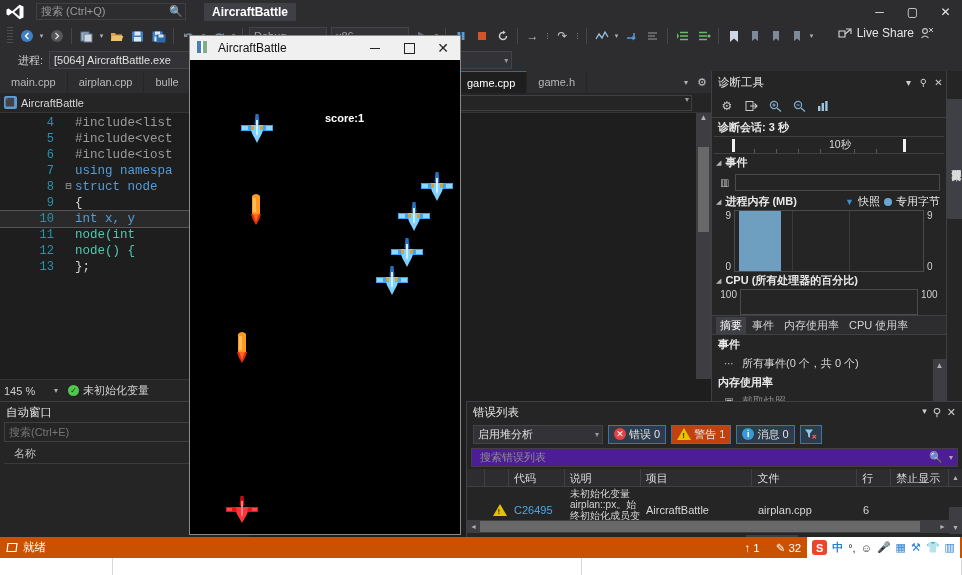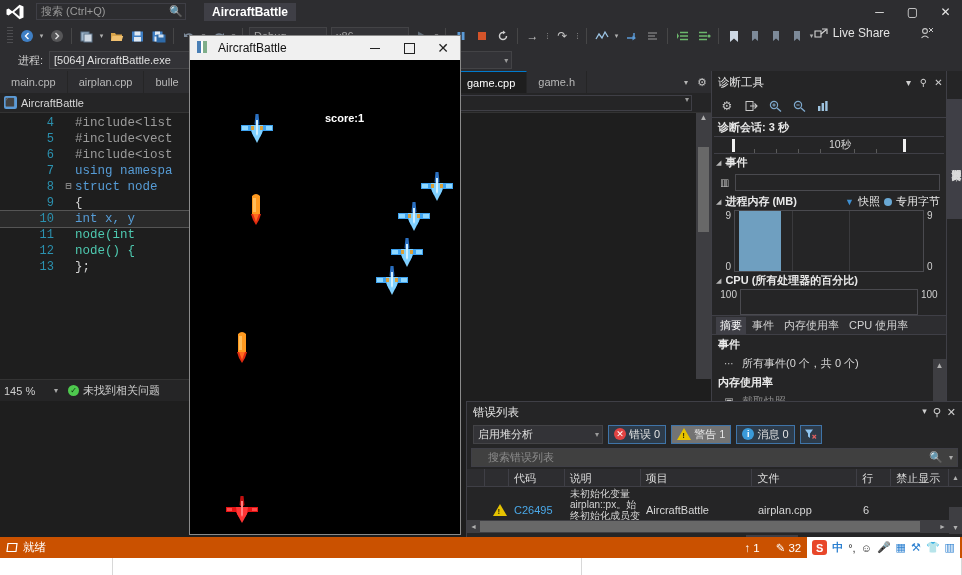--- a/index.html
+++ b/index.html
@@ -56,21 +56,21 @@
     color: #c5c5c5; font-size: 12px; flex: 0 0 auto;
   }
   .tb-sep { width: 1px; height: 16px; background: #464647; margin: 0 4px; }
   .tb-caret { font-size: 7px; color: #b0b0b0; width: 9px; text-align:center; }
   .tb-combo {
     height: 19px; width: 78px; background: #333337; border: 1px solid #434346;
     color: #a0a0a0; font-size: 11px; padding: 0 12px 0 4px; line-height: 17px;
     position: relative; margin: 0 2px;
   }
   .tb-combo:after { content:"▾"; position:absolute; right:3px; top:1px; font-size:8px; color:#9b9b9b;}
-  .liveshare { position: absolute; right: 72px; top: 3px; display:flex; align-items:center; gap:5px;
+  .liveshare { position: absolute; right: 48px; top: 3px; display:flex; align-items:center; gap:5px;
      color: #e4e4e4; font-size: 12px; }
   .tb-right-icon { position: absolute; right: 28px; top: 4px; color:#c8c8c8; font-size:13px;}
 
   
   .procrow {
     position: absolute; top: 49px; left: 0; width: 962px; height: 22px;
     background: #2d2d30; display: flex; align-items: center; padding-left: 18px;
     font-size: 11px; color: #d0d0d0;
   }
   .proc-label { color: #cfcfcf; margin-right: 6px; }
@@ -240,35 +240,35 @@
   .el-head { height: 20px; display:flex; align-items:center; padding-left:6px;
     font-size: 11.5px; color:#e6e6e6;}
   .el-tb { height: 24px; display:flex; align-items:center; gap:5px; padding-left:6px; }
   .el-scope {
     width: 130px; height: 19px; background:#333337; border:1px solid #434346; color:#e0e0e0;
     font-size:11px; line-height:17px; padding: 0 14px 0 4px; position:relative;
   }
   .el-scope:after{content:"▾";position:absolute;right:3px;top:0px;font-size:8px;color:#9b9b9b;}
   .sevbtn { height:19px; display:flex; align-items:center; gap:3px; padding: 0 5px;
     border:1px solid #3f74a8; background:#2d3b4a; font-size:11px; color:#e4e4e4;}
-  .sevbtn.sel { background:#737373; }
+  .sevbtn.sel { background:#c2410c; }
   .ico-err { width:12px;height:12px;border-radius:50%;background:#e04343;color:#fff;
     display:flex;align-items:center;justify-content:center;font-size:9px;font-weight:bold;}
   .ico-warn { width:0;height:0;border-left:7px solid transparent;border-right:7px solid transparent;
     border-bottom:12px solid #e6c300; position:relative;}
   .ico-warn:after{content:"!";position:absolute;left:-2px;top:3px;font-size:8px;color:#3a3000;font-weight:bold;}
   .ico-info { width:12px;height:12px;border-radius:50%;background:#3a9ad9;color:#fff;
     display:flex;align-items:center;justify-content:center;font-size:9px;font-weight:bold;}
   .filterbtn { width:22px;height:19px;border:1px solid #3f74a8;background:#2d3b4a;
     display:flex;align-items:center;justify-content:center;color:#8ec4f0;font-size:10px;}
   .el-build { width: 148px; height:19px; background:#333337;border:1px solid #434346;color:#e0e0e0;
     font-size:11px;line-height:17px;padding:0 14px 0 4px;position:relative;}
   .el-build:after{content:"▾";position:absolute;right:3px;top:0px;font-size:8px;color:#9b9b9b;}
-  .el-search { height:19px; margin: 2px 4px; border:1px solid #3f3f46; background:#404040;
-    display:flex;align-items:center;padding-left:16px;position:relative;color:#8c8c8c;font-size:11px;}
+  .el-search { height:19px; margin: 2px 4px; border:1px solid #3f3f46; background:#4c1d95;
+    display:flex;align-items:center;padding-left:8px;position:relative;color:#8c8c8c;font-size:11px;}
   .el-search .si { position:absolute; right:14px; color:#c9c9c9; font-size:11px;}
   .el-search .sc { position:absolute; right:4px; color:#aaa; font-size:8px;}
   .el-table { margin: 2px 0 0 0; }
   .el-thead { height:18px; display:flex; align-items:center; background:#2d2d30;
     font-size:11px; color:#dcdcdc; border-bottom:1px solid #3f3f46;}
   .el-thead .th { border-right:1px solid #3f3f46; height:18px; line-height:18px; padding-left:5px; overflow:hidden;}
   .el-row { display:flex; align-items:center; font-size:11px; color:#d6d6d6; height: 45px; }
   .el-row .td { height:45px; display:flex; align-items:center; padding-left:5px; overflow:hidden;}
   .el-code { color:#4aa8e8; }
   .el-desc { font-size:10px; line-height:11px; display:block; white-space:normal;}
@@ -616,21 +616,21 @@
       <div class="tab">game.h</div>
       <div style="flex:1"></div>
       <div style="width:14px;display:flex;align-items:center;justify-content:center;color:#b5b5b5;font-size:8px;">▾</div>
       <div style="width:18px;display:flex;align-items:center;justify-content:center;color:#c6c6c6;font-size:11px;">⚙</div>
     </div>
 
     <div class="left-status">
       <span class="zoom-combo">145 %</span>
       <span style="color:#aaa;font-size:8px;margin-right:10px;">▾</span>
       <span class="ok-dot">✓</span>
-      <span>未找到相关问题</span>
+      <span>未初始化变量</span>
     </div>
   </div>
 
   <div class="diag">
     <div class="panel-head">
       <span>诊断工具</span>
       <span class="spacer"></span>
       <span class="panel-ico">▾</span>
       <span class="panel-ico">⚲</span>
       <span class="panel-ico">✕</span>
@@ -753,20 +753,38 @@
       <div class="diag-vscroll">
         <div class="dvs-up">▲</div>
       </div>
     </div>
   </div>
 
   <div class="vstrip">
     <div class="vtab">解决方案资源管理器</div>
   </div>
 
+  <div class="autos">
+    <div class="autos-head">自动窗口</div>
+    <div class="autos-search">
+      <input placeholder="搜索(Ctrl+E)" style="">
+      <span class="as-ico">🔍</span>
+      <span class="as-caret">▾</span>
+    </div>
+    <div class="autos-cols">
+      <span>名称</span>
+      <span class="c2">值</span>
+    </div>
+    <div class="autos-body"></div>
+    <div class="autos-tabs">
+      <div class="autos-tab active">自动窗口</div>
+      <div class="autos-tab">局部变量</div>
+      <div class="autos-tab">监视 1</div>
+    </div>
+  </div>
 
   <div class="midgap"></div>
 
   <div class="errlist">
     <div class="el-head">
       <span>错误列表</span>
       <span style="margin-left:auto;display:flex;gap:6px;padding-right:6px;">
         <span style="color:#cfcfcf;font-size:9px;">▾</span>
         <span style="color:#cfcfcf;font-size:11px;">⚲</span>
         <span style="color:#cfcfcf;font-size:11px;">✕</span>

